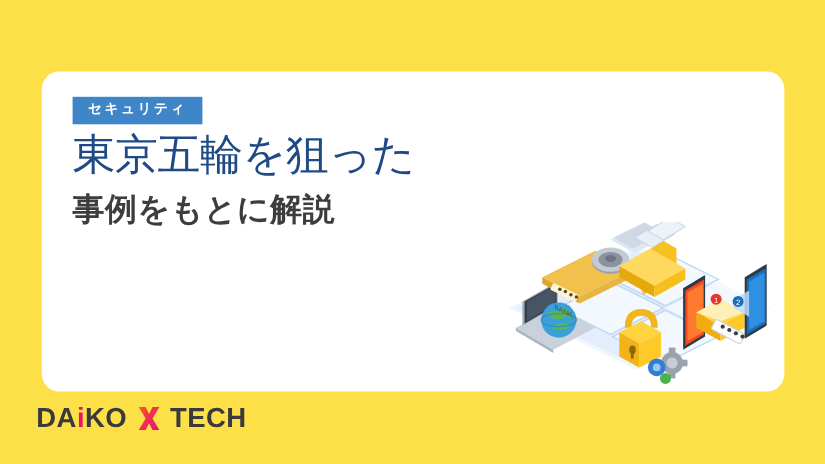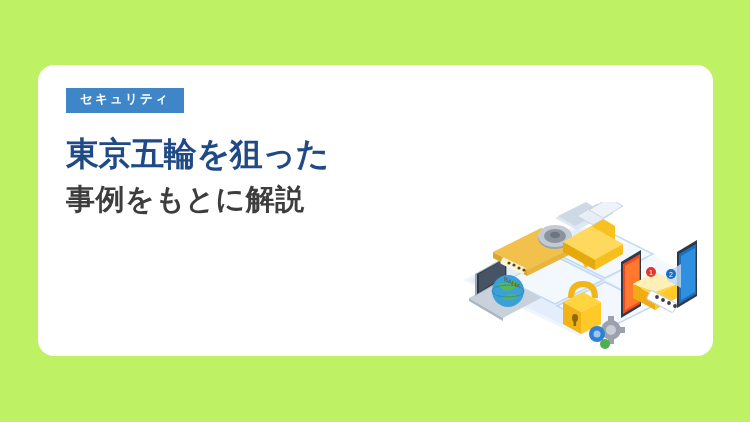--- a/index.html
+++ b/index.html
@@ -12,21 +12,21 @@
 
   body {
     font-family: "Liberation Sans", "DejaVu Sans", sans-serif;
     background: #f9be7c;
     position: relative;
   }
 
   .banner {
     position: absolute;
     inset: 0;
-    background: #bef264;
+    background: #fde047;
   }
 
   
   .card {
     position: absolute;
     left: 38px;
     top: 65px;
     width: 675px;
     height: 291px;
     background: #ffffff;
@@ -49,24 +49,24 @@
     color: #ffffff;
     font-size: 12.5px;
     font-weight: 700;
     letter-spacing: 2.2px;
     padding: 5px 14px 6px 14px;
     line-height: 1.1;
     white-space: nowrap;
   }
 
   .headline {
-    margin-top: 20px;
+    margin-top: 4px;
     color: #1f4a86;
-    font-size: 33px;
-    font-weight: 700;
+    font-size: 39px;
+    font-weight: 400;
     line-height: 1.28;
     letter-spacing: -0.4px;
     white-space: nowrap;
   }
 
   .headline-line { display: block; }
 
   .subhead {
     margin-top: 6px;
     color: #3d3d3d;
@@ -254,14 +254,30 @@
           <polygon points="222,70 236,62 236,86 222,78" fill="#bcdcf7" opacity="0.85"></polygon>
           <circle cx="226" cy="72" r="5" fill="#1b6fc0"></circle>
           <text x="224" y="75" font-size="7" font-family="Liberation Sans, sans-serif" fill="#ffffff">2</text>
         </g>
 
       </svg>
     </div>
 
   </div>
 
+  <div class="logo">
+    <span class="logo-text"><span>DA</span><span class="dot-i">i</span><span>KO</span></span>
+
+    <svg class="logo-x" viewBox="0 0 24 24">
+      <defs>
+        <linearGradient id="xgrad" x1="0" y1="0" x2="1" y2="1">
+          <stop offset="0%" stop-color="#F25C19"></stop>
+          <stop offset="55%" stop-color="#ED2A5C"></stop>
+          <stop offset="100%" stop-color="#E8136A"></stop>
+        </linearGradient>
+      </defs>
+      <path d="M3,2 L9,2 L12,8 L15,2 L21,2 L15,12 L21,22 L15,22 L12,16 L9,22 L3,22 L9,12 Z" fill="url(#xgrad)"></path>
+    </svg>
+
+    <span class="logo-text">TECH</span>
+  </div>
 
 </div>
 
 </body></html>

